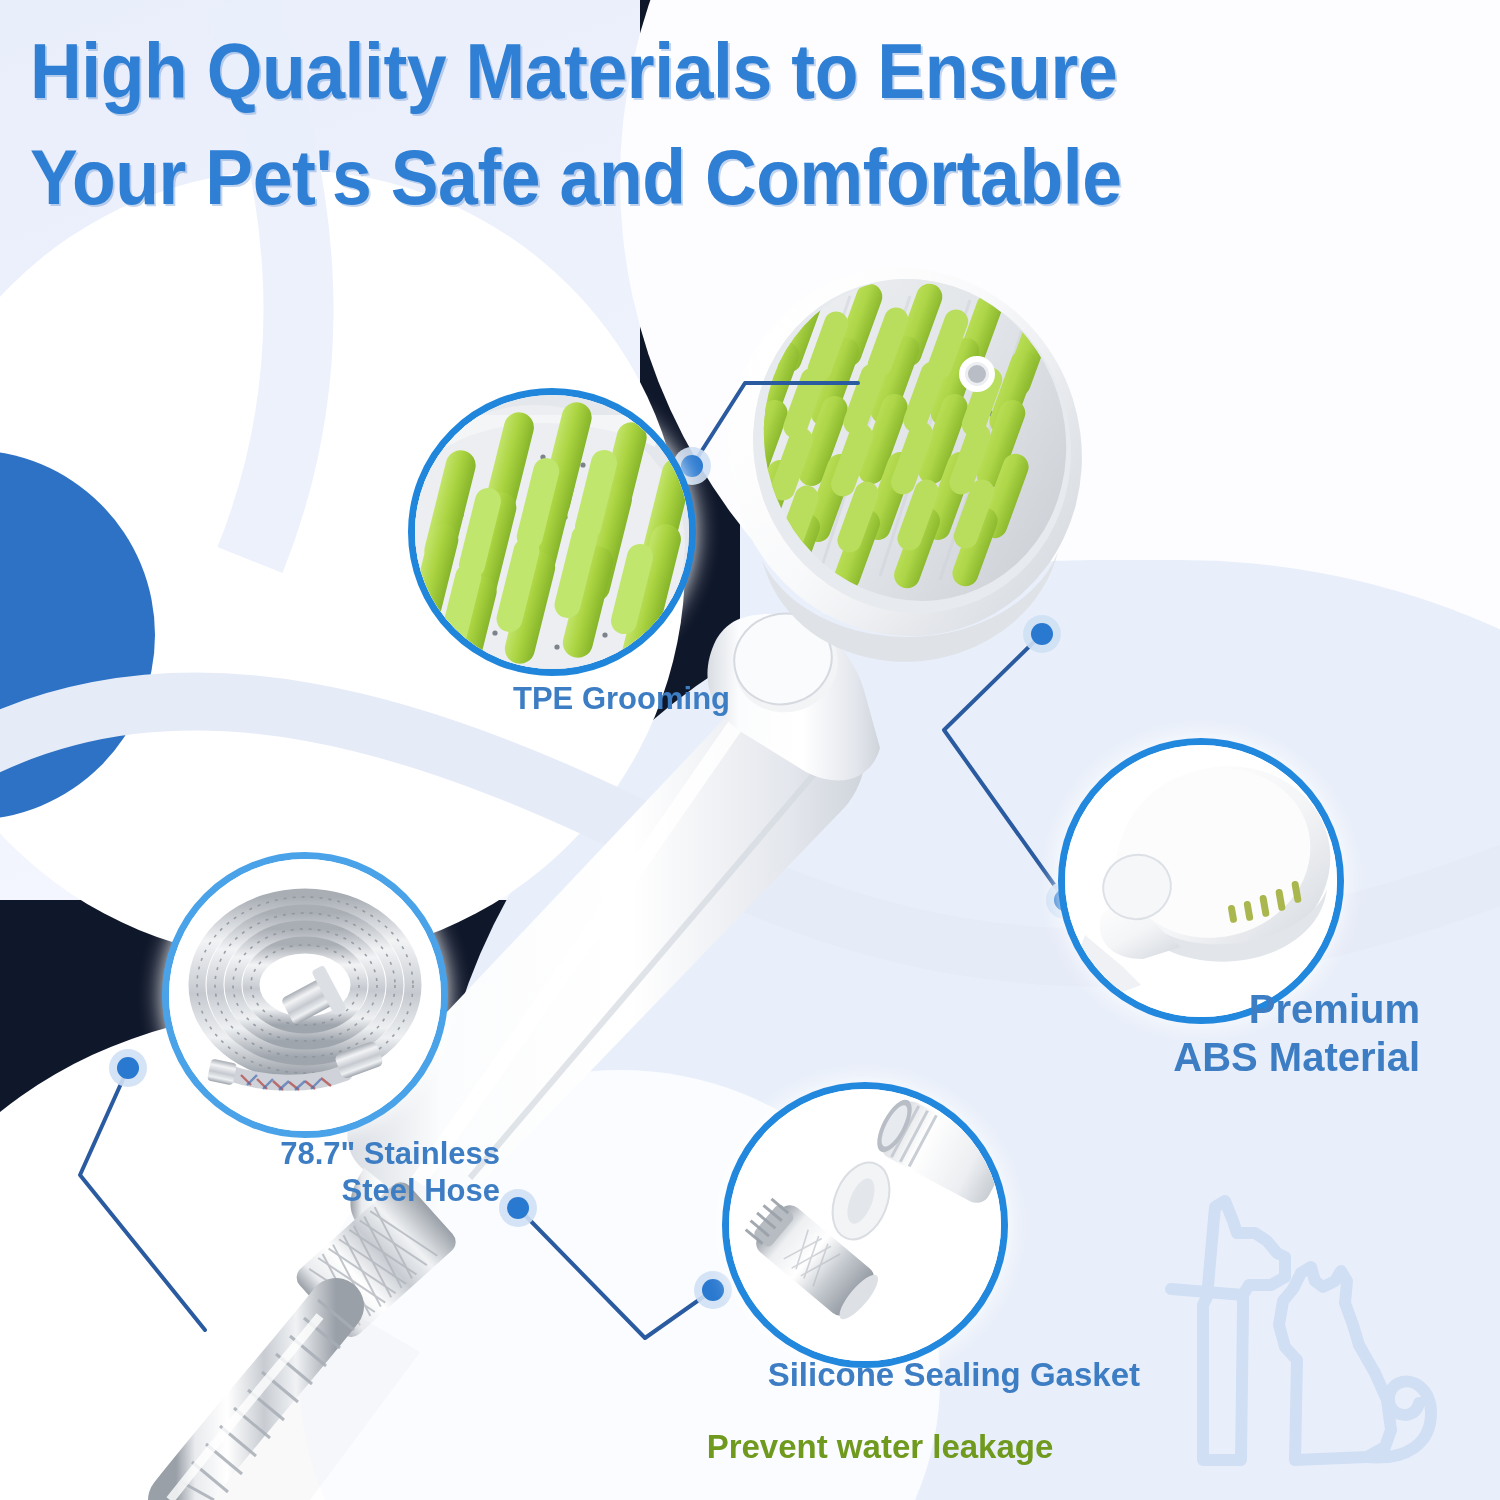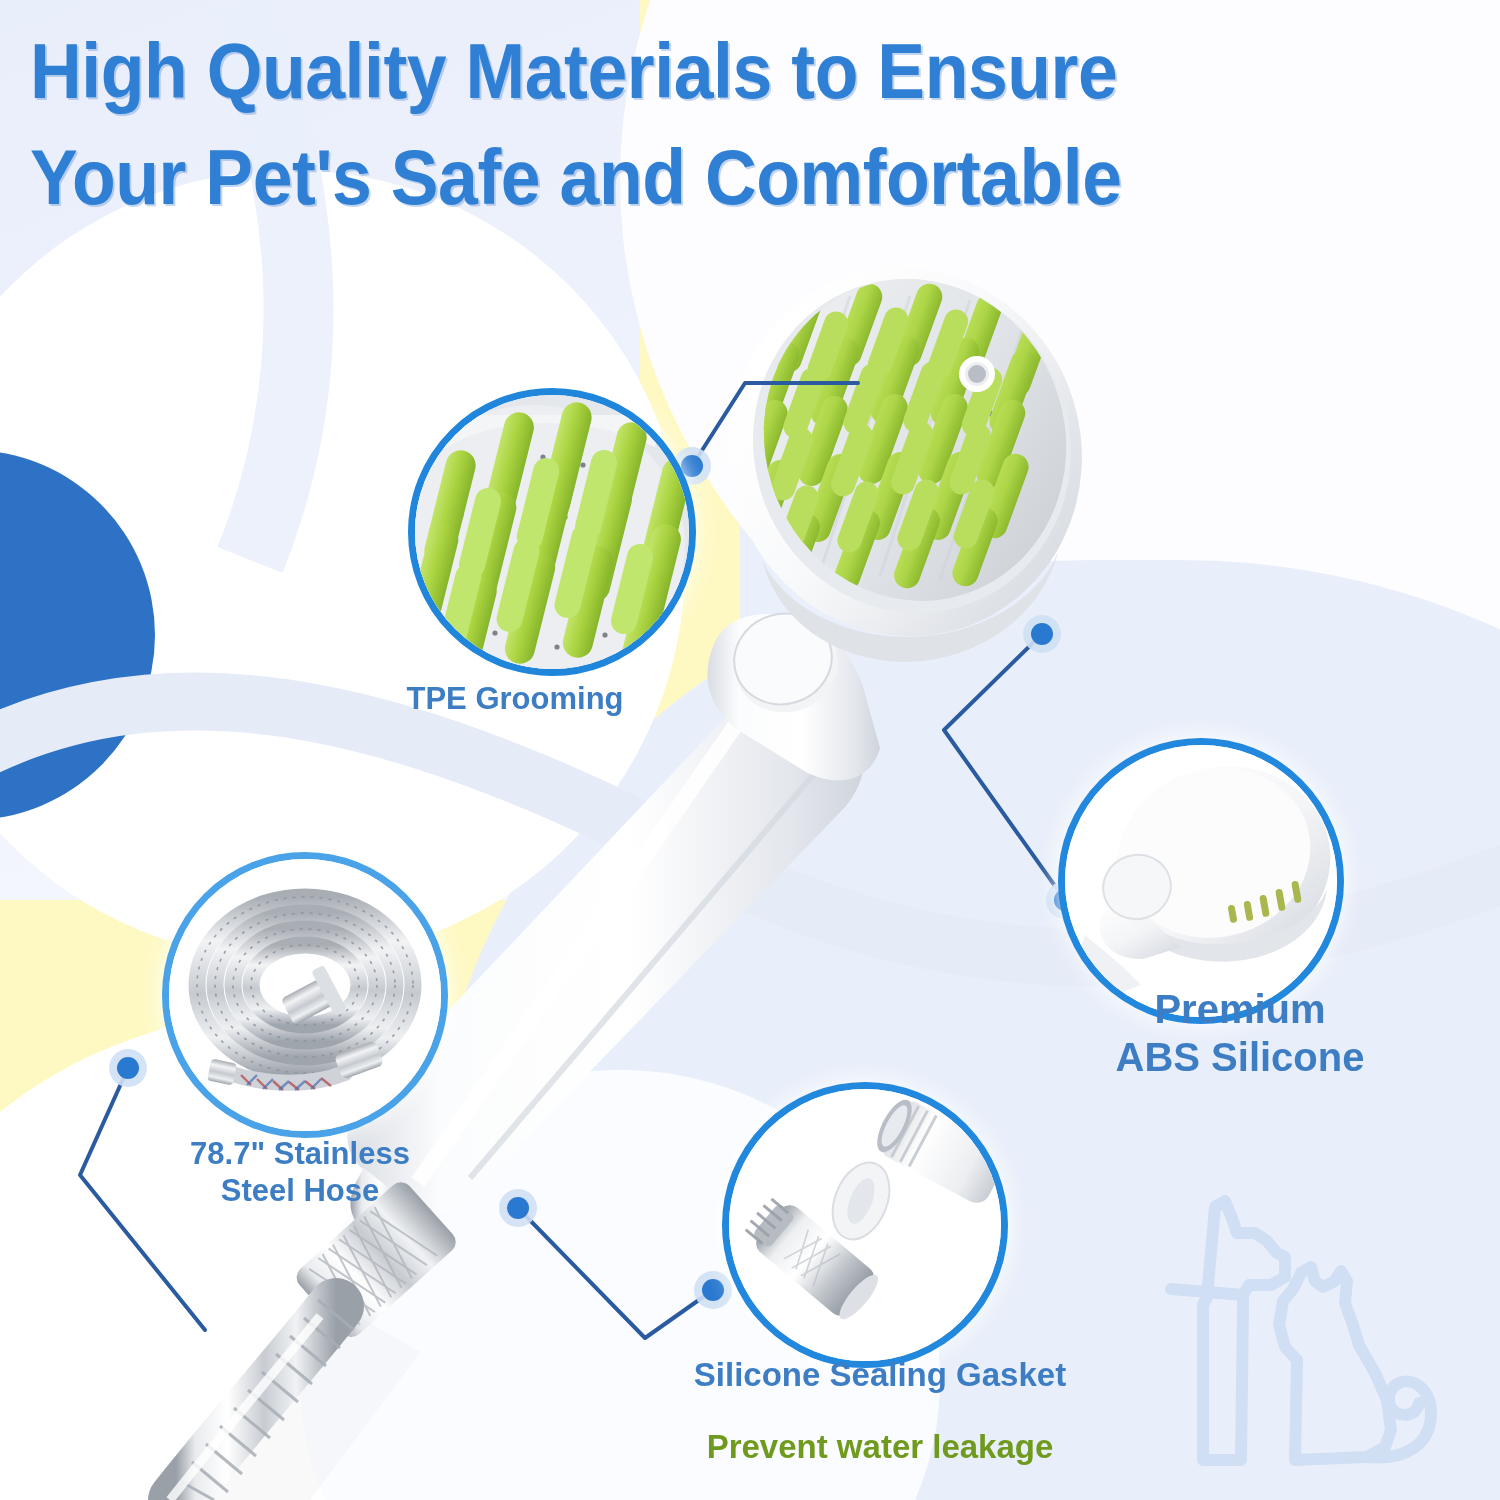--- a/index.html
+++ b/index.html
@@ -1,21 +1,21 @@
 <!DOCTYPE html>
 <html><head>
 <meta charset="utf-8">
 <style>
   html,body{margin:0;padding:0;}
   body{
     width:1500px;height:1500px;overflow:hidden;
     font-family:"Liberation Sans","DejaVu Sans",sans-serif;
     background:#ffffff;
   }
-  #stage{position:relative;width:1500px;height:1500px;overflow:hidden;background:#fef9c3;}
+  #stage{position:relative;width:1500px;height:1500px;overflow:hidden;background:#0f172a;}
 
   
   .bg-layer{position:absolute;inset:0;}
   .bg-tint-left{
     position:absolute;left:0;top:0;width:640px;height:900px;
     background:linear-gradient(160deg,#e9eefb 0%,#eef2fc 55%,#f7f9ff 100%);
   }
   .bg-white-circle{
     position:absolute;left:-105px;top:170px;width:790px;height:790px;border-radius:50%;
     background:#ffffff;
@@ -72,21 +72,21 @@
   }
   .callout.brush{left:408px;top:388px;width:274px;height:274px;border-color:#1f86dc;}
   .callout.hose{left:162px;top:852px;width:272px;height:272px;border-color:#4aa3e8;}
   .callout.abs{left:1058px;top:738px;width:272px;height:272px;border-color:#2288dd;}
   .callout.gasket{left:722px;top:1082px;width:272px;height:272px;border-color:#2288dd;}
 
   
   .label{
     position:absolute;color:#3d7dc4;font-weight:700;line-height:1.2;text-align:center;
   }
-  .label .l{display:block;white-space:nowrap;}
+  .label .l{display:block;white-space:nowrap;text-align:right;}
   .label.brush-l{left:300px;top:680px;width:430px;font-size:31px;}
   .label.hose-l{left:100px;top:1135px;width:400px;font-size:31px;}
   .label.abs-l{left:1060px;top:985px;width:360px;font-size:40px;}
   .label.gasket-l{left:620px;top:1355px;width:520px;font-size:33px;}
   .label .green{color:#6f9a1e;display:block;white-space:nowrap;margin-top:32px;}
 
   
   .petmark{position:absolute;left:1145px;top:1185px;width:330px;height:290px;opacity:.55;}
 
   
@@ -492,21 +492,21 @@
         <rect x="164" y="160" width="7" height="18" rx="3.5" transform="rotate(-10 167 169)"></rect>
       </g>
 
       <path d="M36,170 C30,196 46,214 78,214 L116,202 C96,186 76,166 64,146 Z" fill="url(#absG)"></path>
       <ellipse cx="72" cy="142" rx="34" ry="32" transform="rotate(-18 72 142)" fill="#f6f7f9" stroke="#dde1e6" stroke-width="2"></ellipse>
       <path d="M20,190 L58,222 L76,240 L44,252 L10,216 Z" fill="#f0f1f4"></path>
     </svg>
   </div>
   <div class="label abs-l">
     <span class="l">Premium</span>
-    <span class="l">ABS Silicone</span>
+    <span class="l">ABS Material</span>
   </div>
 
   <div class="callout gasket">
     <svg viewBox="0 0 272 272" width="272" height="272">
       <defs>
         <linearGradient id="ch2" x1="0" y1="0" x2="1" y2="0">
           <stop offset="0%" stop-color="#9aa0a8"></stop>
           <stop offset="20%" stop-color="#edeff1"></stop>
           <stop offset="45%" stop-color="#ffffff"></stop>
           <stop offset="70%" stop-color="#c4c9cf"></stop>

